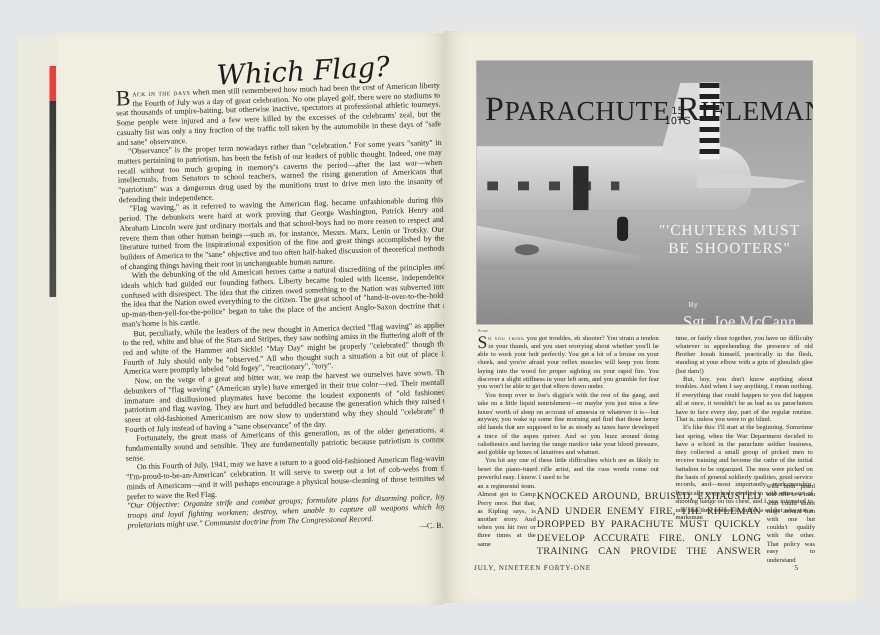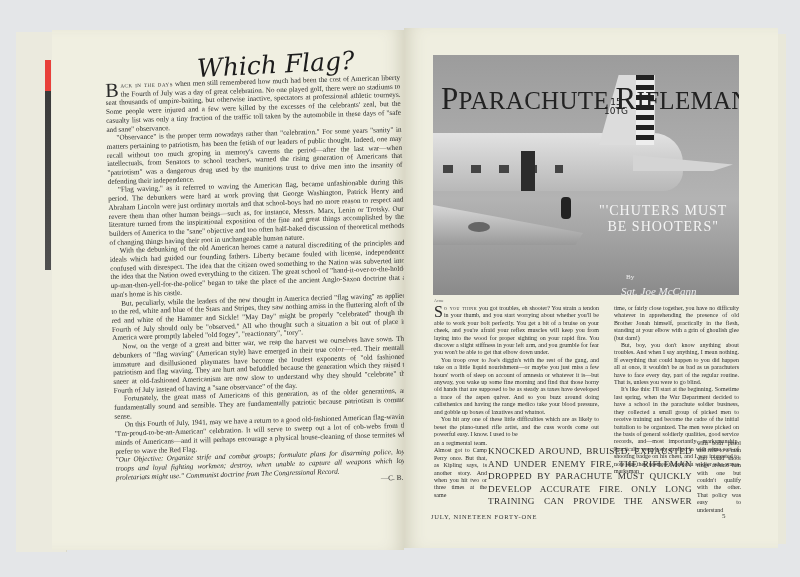--- a/index.html
+++ b/index.html
@@ -26,21 +26,21 @@
   .rudder-stripes{position:absolute;left:203px;top:20px;width:18px;height:70px;background:repeating-linear-gradient(#222 0 5px,#eee 5px 10px);}
   .tail-code{position:absolute;left:171px;top:43px;font-family:"DejaVu Sans",sans-serif;font-size:9px;line-height:9px;color:#222;text-align:center;}
   .stab{position:absolute;left:200px;top:100px;width:100px;height:16px;background:#d4d4d4;clip-path:polygon(0 0,100% 60%,80% 100%,0 100%);}
   .wing{position:absolute;left:0;top:150px;width:150px;height:40px;background:linear-gradient(#d8d8d8,#9a9a9a);clip-path:polygon(0 0,100% 70%,95% 100%,0 100%);}
   .roundel{position:absolute;left:35px;top:167px;width:22px;height:10px;border-radius:50%;background:#666;}
   .jumper{position:absolute;left:128px;top:142px;width:10px;height:22px;background:#222;border-radius:4px;}
   .ph-title{position:absolute;left:8px;top:26px;font-size:25px;color:#222;letter-spacing:0.3px;white-space:nowrap;}
   .ph-title .big{font-size:31px;}
   .ph-sub{position:absolute;left:166px;top:148px;font-size:14px;color:#f4f4f4;text-align:center;letter-spacing:1px;line-height:16px;}
   .ph-by{position:absolute;left:193px;top:218px;font-size:7px;color:#eee;}
-  .ph-author{position:absolute;left:188px;top:230px;font-size:11px;color:#f0f0f0;font-style:italic;}
+  .ph-author{position:absolute;left:188px;top:230px;font-size:15px;color:#f0f0f0;}
   .credit{position:absolute;left:434px;top:298px;font-size:4px;color:#666;}
   .col{position:absolute;font-size:6px;line-height:7.4px;color:#2a2a2a;text-align:justify;}
   .col p{margin:0;text-indent:7px;}
   .col p.first{text-indent:0;}
   .col .dc{float:left;font-size:16px;line-height:13px;margin-right:1px;}
   #col1{left:434px;top:305px;width:165px;}
   #col2{left:614px;top:305px;width:125px;}
   #col1-narrow{left:434px;top:440px;width:53px;}
   #col2-narrow{left:697px;top:440px;width:44px;}
   .pull{position:absolute;left:488px;top:445px;width:204px;font-family:Liberation Serif, serif;font-size:9.2px;line-height:12.5px;color:#303030;text-align:justify;letter-spacing:0.3px;text-align-last:justify;}

